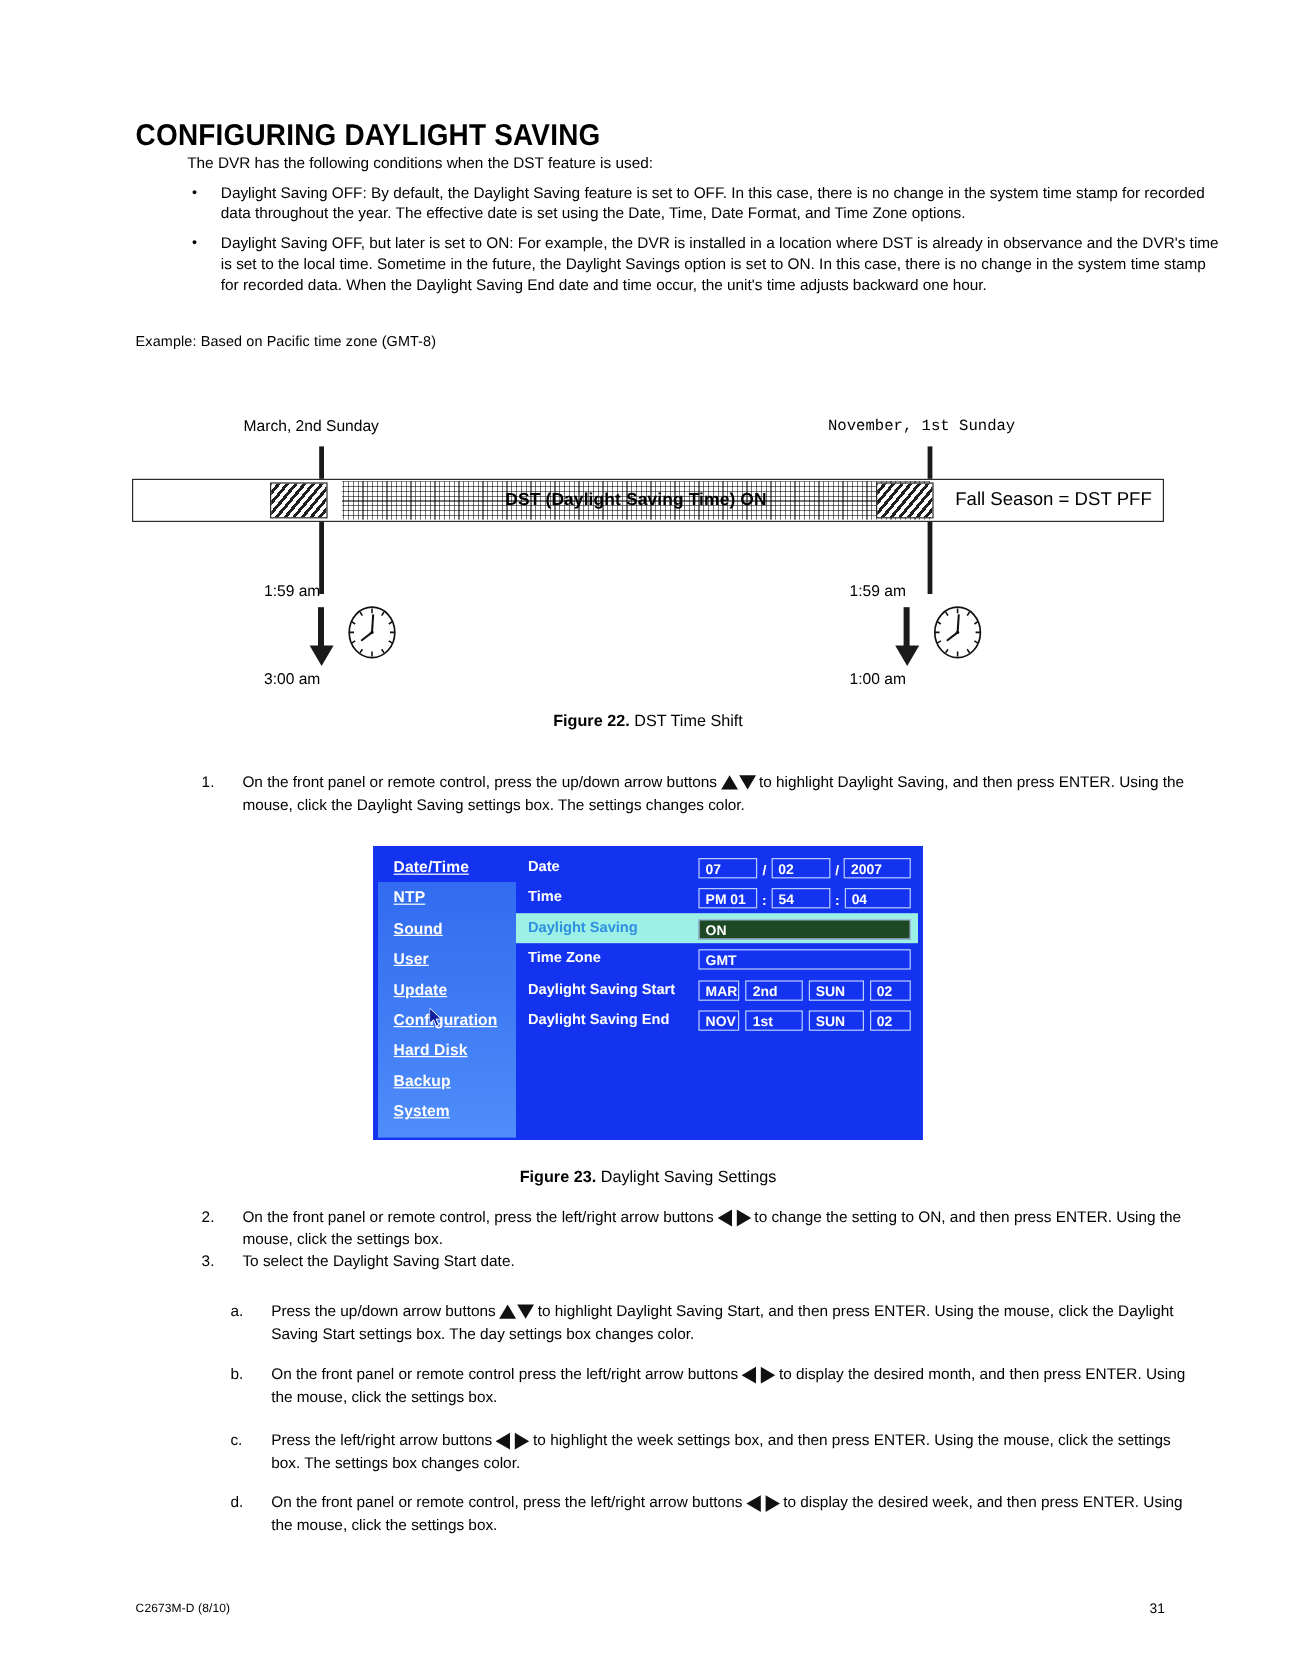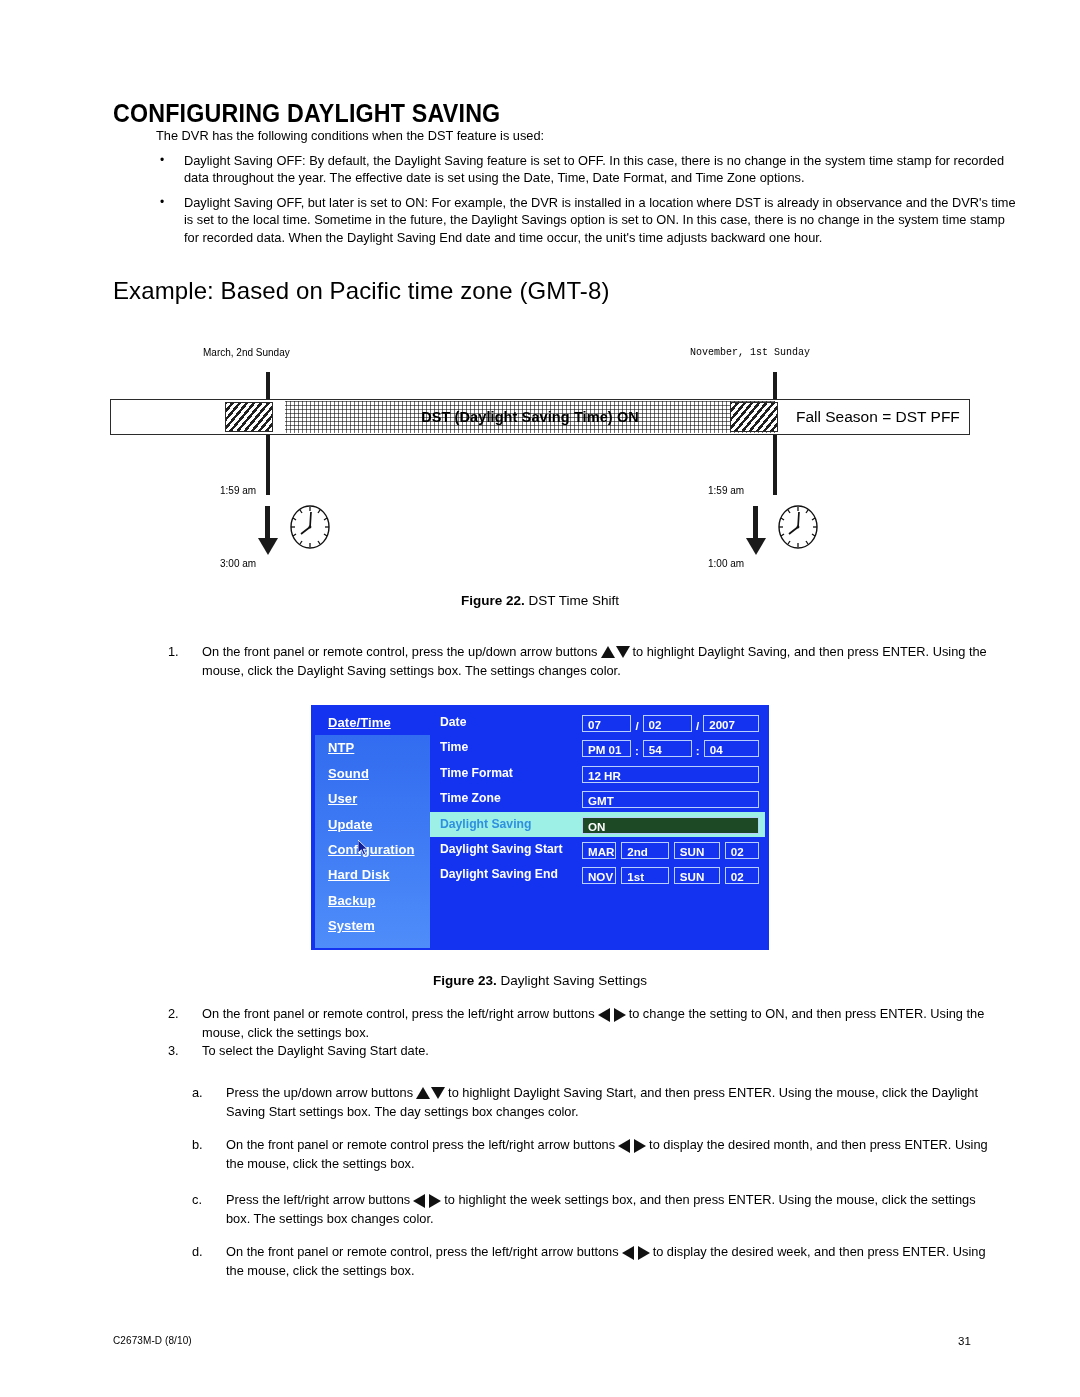--- a/index.html
+++ b/index.html
@@ -56,35 +56,35 @@
     left: 4px;
     top: 0px;
     font-size: 12px;
   }
 
   
   .example-line {
     position: absolute;
     left: 113px;
     top: 277px;
-    font-size: 24px;
+    font-size: 12px;
     letter-spacing: 0.1px;
   }
 
   
   .fig22 {
     position: absolute;
     left: 110px;
     top: 340px;
     width: 860px;
     height: 248px;
   }
   .fig22 .lbl {
     position: absolute;
-    font-size: 10px;
+    font-size: 13px;
     white-space: nowrap;
   }
   .lbl-march  { left: 93px;  top: 7px; }
   .lbl-nov    { left: 580px; top: 7px; font-family: Liberation Mono, monospace; }
   .lbl-159a   { left: 110px; top: 145px; }
   .lbl-300a   { left: 110px; top: 218px; }
   .lbl-159b   { left: 598px; top: 145px; }
   .lbl-100b   { left: 598px; top: 218px; }
 
   
@@ -540,38 +540,32 @@
         <span class="fields">
           <span class="fbox w-time">PM  01</span>
           <span class="sep">:</span>
           <span class="fbox w-time">54</span>
           <span class="sep">:</span>
           <span class="fbox w-year">04</span>
         </span>
       </div>
 
 
-      <div class="dvr-row">
-        <span class="rlabel">Time Format</span>
+
+      <div class="dvr-row highlight">
+        <span class="rlabel">Daylight Saving</span>
         <span class="fields">
-          <span class="fbox w-full">12 HR</span>
+          <span class="fbox green">ON</span>
         </span>
       </div>
 
       <div class="dvr-row">
         <span class="rlabel">Time Zone</span>
         <span class="fields">
           <span class="fbox w-full">GMT</span>
-        </span>
-      </div>
-
-      <div class="dvr-row highlight">
-        <span class="rlabel">Daylight Saving</span>
-        <span class="fields">
-          <span class="fbox green">ON</span>
         </span>
       </div>
 
       <div class="dvr-row">
         <span class="rlabel">Daylight Saving Start</span>
         <span class="fields">
           <span class="fbox w-mon">MAR</span>
           <span class="gap"></span>
           <span class="fbox w-week">2nd</span>
           <span class="gap"></span>

